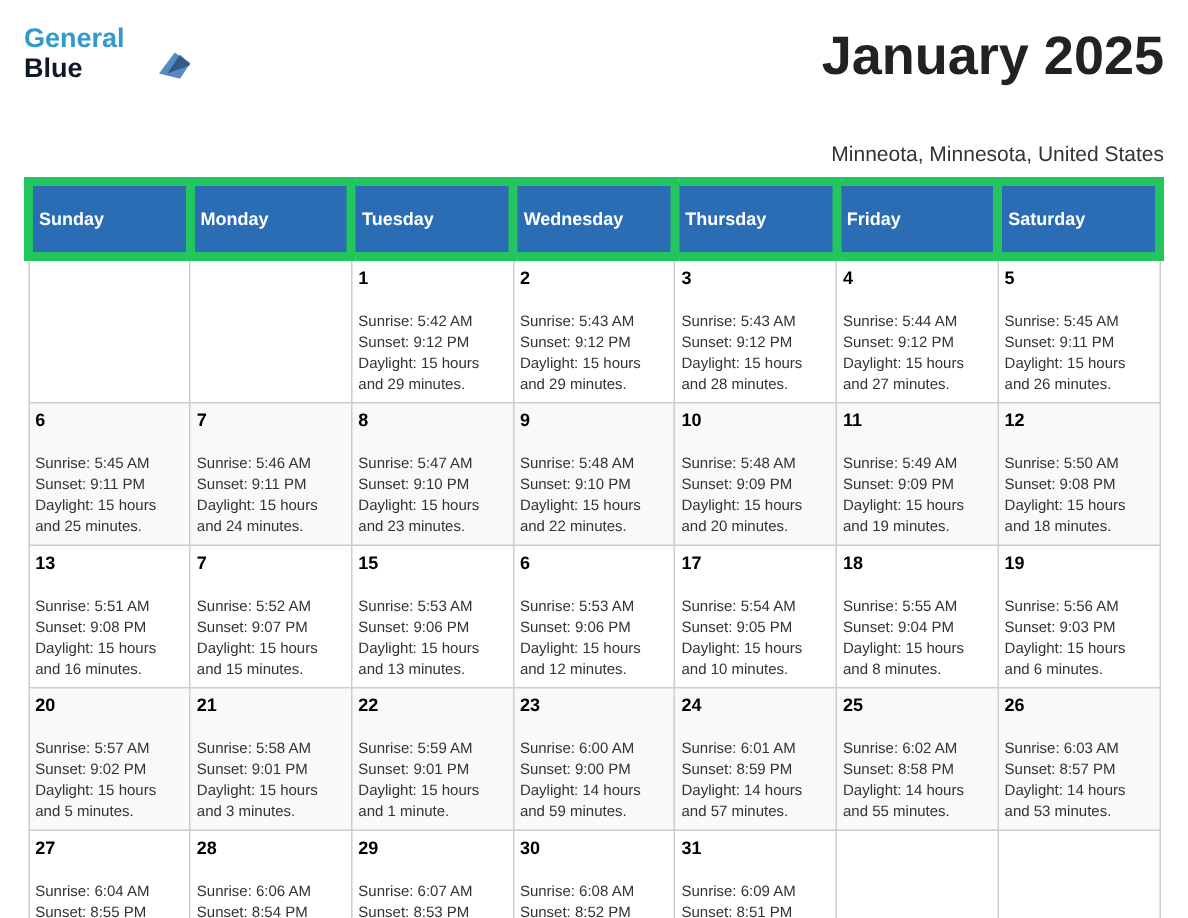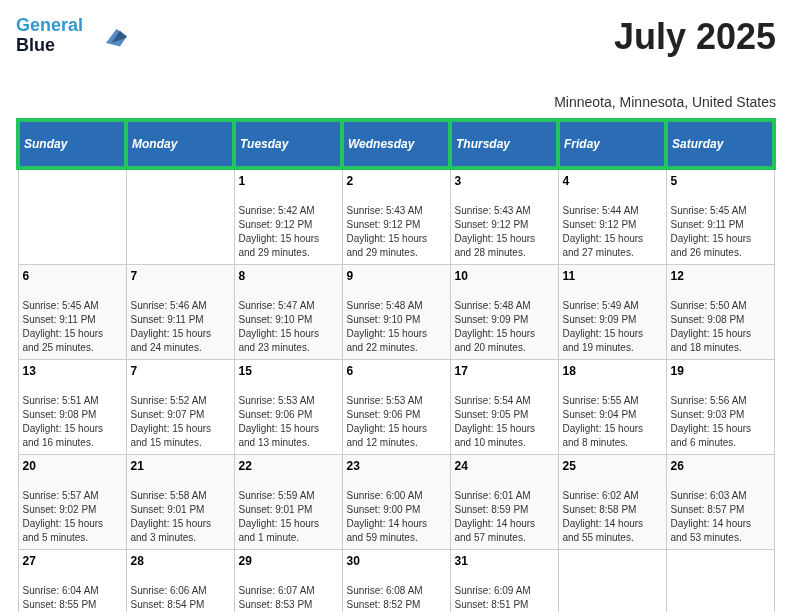--- a/index.html
+++ b/index.html
@@ -51,22 +51,21 @@
       width: 100%;
       border-collapse: collapse;
       font-size: 11px;
     }
     thead th {
       background-color: #2a6db5;
       color: #fff;
       padding: 15px 4px;
       text-align: left;
       font-size: 12px;
-      border: 4px solid #22c55e;
-      font-style: italic;
+      border: 6px solid #22c55e;
     }
     tbody td {
       border: 1px solid #ccc;
       vertical-align: top;
       padding: 4px;
       width: calc(100% / 7);
       height: 80px;
     }
     .day-num {
       font-weight: bold;
@@ -88,33 +87,33 @@
     tbody tr:nth-child(odd) td {
       background: #fff;
     }
   </style>
 </head>
 <body>
 
 <div class="header">
   <div class="logo">
     <div>
-      <div style="display:flex;align-items:center;gap:12px;">
+      <div style="display:flex;align-items:flex-end;gap:12px;">
         <div class="logo-text">
           <span>General</span><br><span style="color:#0f172a">Blue</span>
         </div>
         <svg class="logo-icon" viewBox="0 0 40 40" xmlns="http://www.w3.org/2000/svg">
           <polygon points="10,30 25,10 40,20 30,35" fill="#2a6db5" opacity="0.8"></polygon>
           <polygon points="18,30 30,12 40,22" fill="#1a3a5c" opacity="0.6"></polygon>
         </svg>
       </div>
     </div>
   </div>
   <div class="title-block">
-    <div class="month-title">July 2025</div>
+    <div class="month-title">January 2025</div>
     <div class="location">Minneota, Minnesota, United States</div>
   </div>
 </div>
 
 <table>
   <thead>
     <tr>
     <th>Sunday</th>
         <th>Monday</th>
         <th>Tuesday</th>

